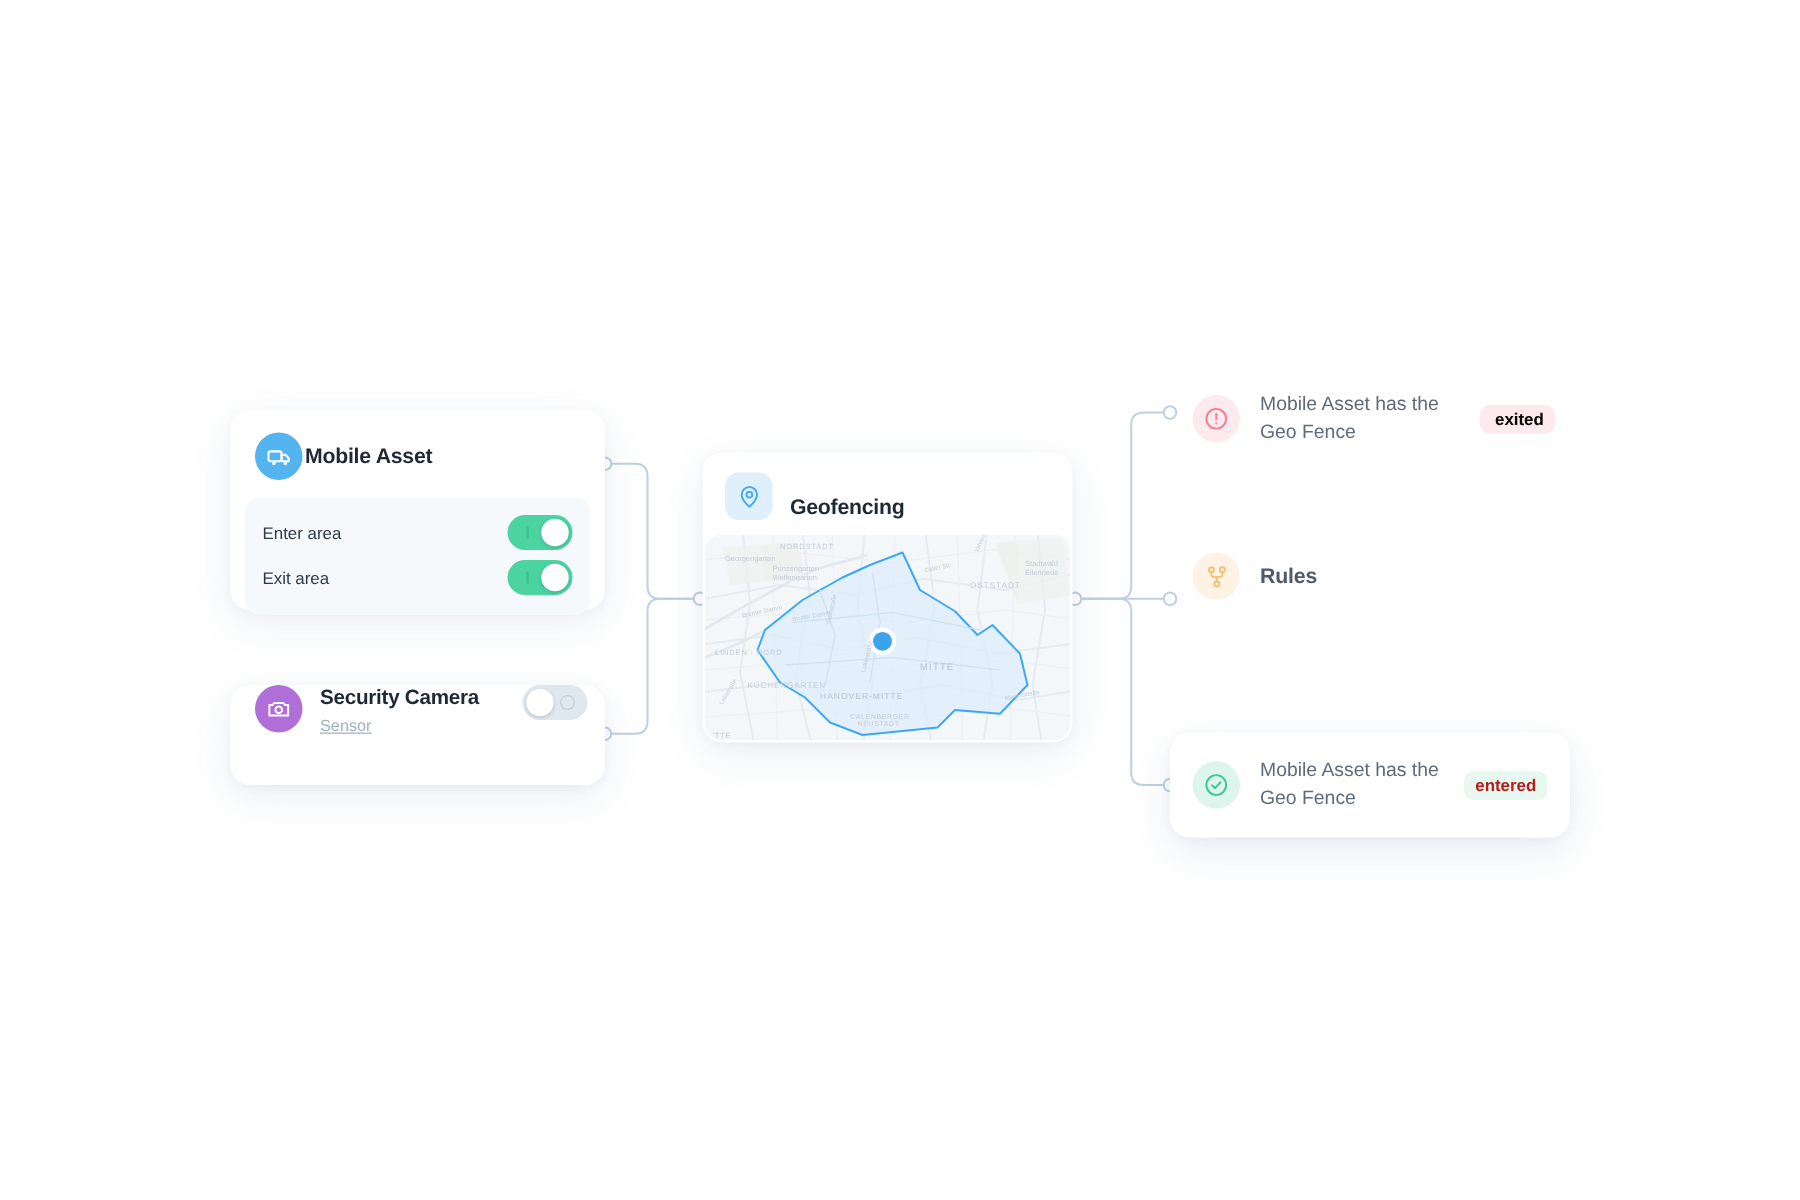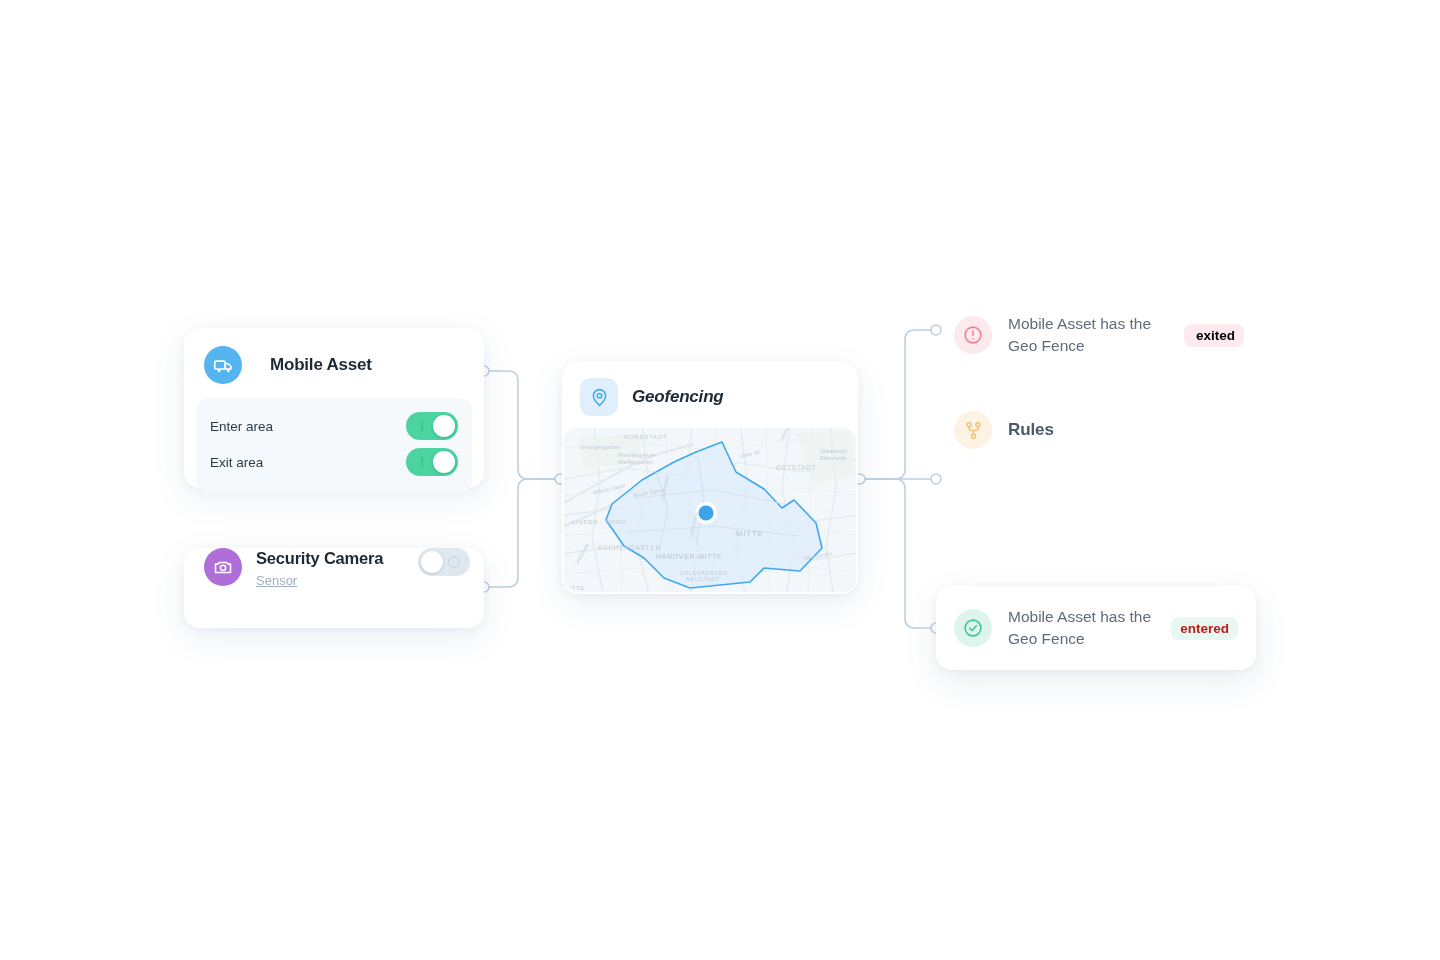--- a/index.html
+++ b/index.html
@@ -17,21 +17,21 @@
   
   .card {
     position: absolute;
     background: #ffffff;
     border-radius: 16px;
     box-shadow: 0 10px 34px rgba(80,110,150,.11), 0 2px 8px rgba(80,110,150,.06);
   }
 
   
   #mobile-asset-card { left: 184px; top: 328px; width: 300px; height: 160px; padding: 0; }
-  .card-head { display: flex; align-items: center; gap: 28px; padding: 18px 20px 14px 20px; }
+  .card-head { display: flex; align-items: center; gap: 2px; padding: 18px 20px 14px 20px; }
   .avatar { width: 38px; height: 38px; border-radius: 50%; display:flex; align-items:center; justify-content:center; flex: 0 0 auto; }
   .avatar.blue { background: #54b4f0; }
   .avatar.purple { background: #b06ed8; }
   .avatar svg { display:block; }
   .card-title { font-size: 17px; font-weight: 700; color: #1e2936; letter-spacing: -.2px; }
 
   .toggle-panel {
     margin: 0 12px 12px 12px;
     background: #f6f9fb;
     border-radius: 12px;
@@ -51,21 +51,21 @@
 
   
   #security-camera-card { left: 184px; top: 548px; width: 300px; height: 80px; }
   .sc-inner { display:flex; align-items:flex-start; gap:14px; padding: 0 14px 0 20px; height: 80px; }
   .sc-texts { flex: 1 1 auto; }
   .sc-name { font-size: 16.5px; font-weight: 700; color:#1e2936; letter-spacing:-.2px; line-height: 20px;}
   .sc-sub { font-size: 13px; color:#9fb0c2; line-height: 18px; margin-top:4px;text-decoration:underline; }
 
   
   #geofencing-card { left: 562px; top: 362px; width: 296px; height: 232px; }
-  .gf-head { display:flex; align-items:center; gap:14px; padding: 16px 18px 12px 18px; font-style: italic; }
+  .gf-head { display:flex; align-items:flex-end; gap:14px; padding: 16px 18px 12px 18px; }
   .gf-icon { width: 38px; height: 38px; border-radius: 11px; background:#dff0fc; display:flex; align-items:center; justify-content:center; }
   .gf-title { font-size:17px; font-weight:700; color:#1e2936; letter-spacing:-.2px; }
   .map-wrap {
     margin: 0 2px 2px 2px;
     height: 164px;
     border-radius: 13px;
     overflow: hidden;
     position: relative;
     background: #f3f6f9;
   }
@@ -80,21 +80,21 @@
   .node-icon.purple-sm { background:#c58ae0; }
   .node-text { font-size:15.5px; color:#5f6b7a; line-height:22px; max-width:150px; }
   .badge { font-size:13.5px; font-weight:600; border-radius:8px; padding:4px 9px; white-space:nowrap; }
   .badge.red { background:#fdeaee; color:#000000;padding-left:12px; }
   .badge.green { background:#e7f8f1; color:#b91c1c; }
   .badge.green-sm { background:#e2f6ee; color:#61d6ac; }
 
   #exited-node { left: 954px; top: 313px; }
   #exited-node .node-text { max-width: 160px; }
 
-  #rules-node { left: 954px; top: 411px; }
+  #rules-node { left: 954px; top: 442px; }
   #rules-node .rules-label { font-size:17px; font-weight:700; color:#4d5a69; letter-spacing:-.1px; }
 
   #rule-item {
     position:absolute; left: 943px; top: 484px; width: 306px; height: 52px;
     background:#f3faf8; border-radius: 13px;
     display:flex; align-items:center; gap:14px; padding: 0 12px;
   }
   #rule-item .rule-label { font-size:14px; color:#5f6b7a; }
 
   #entered-card {

